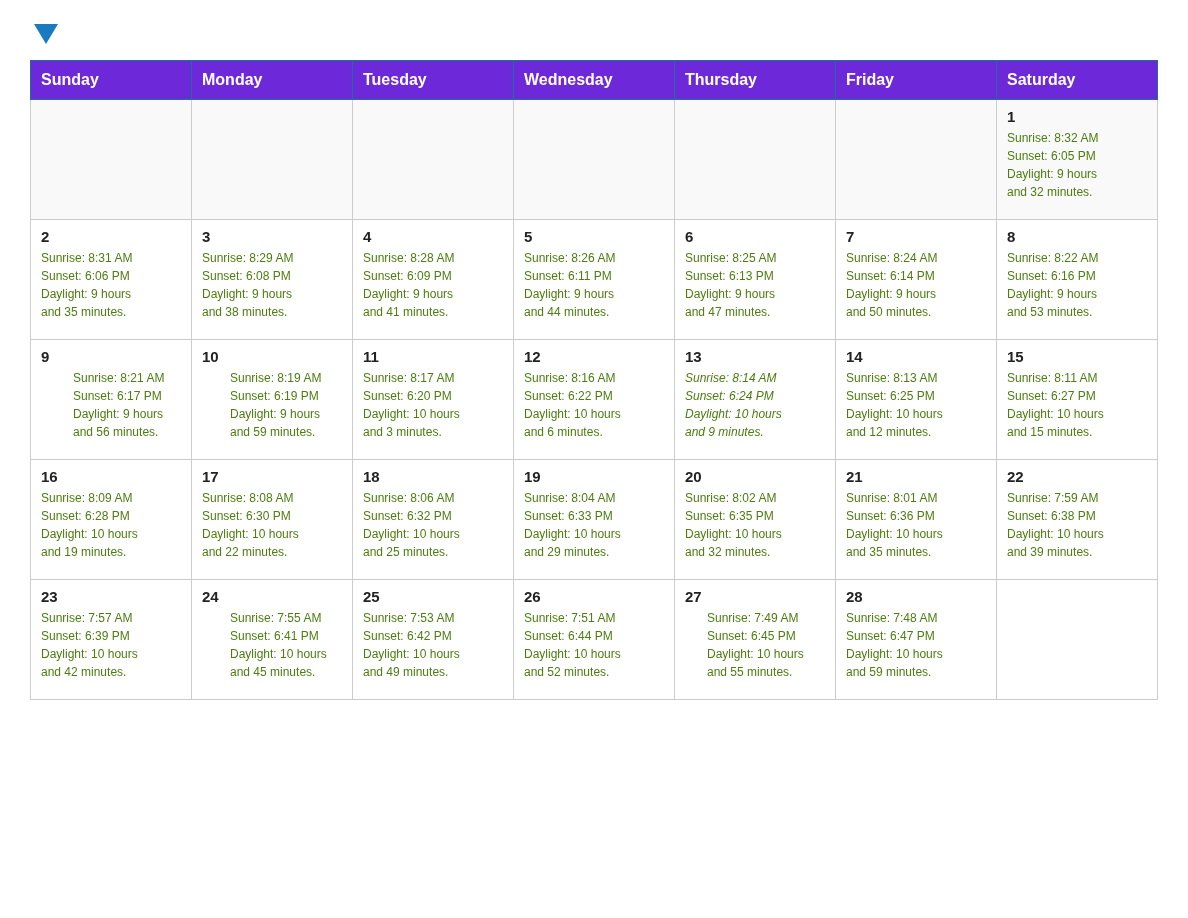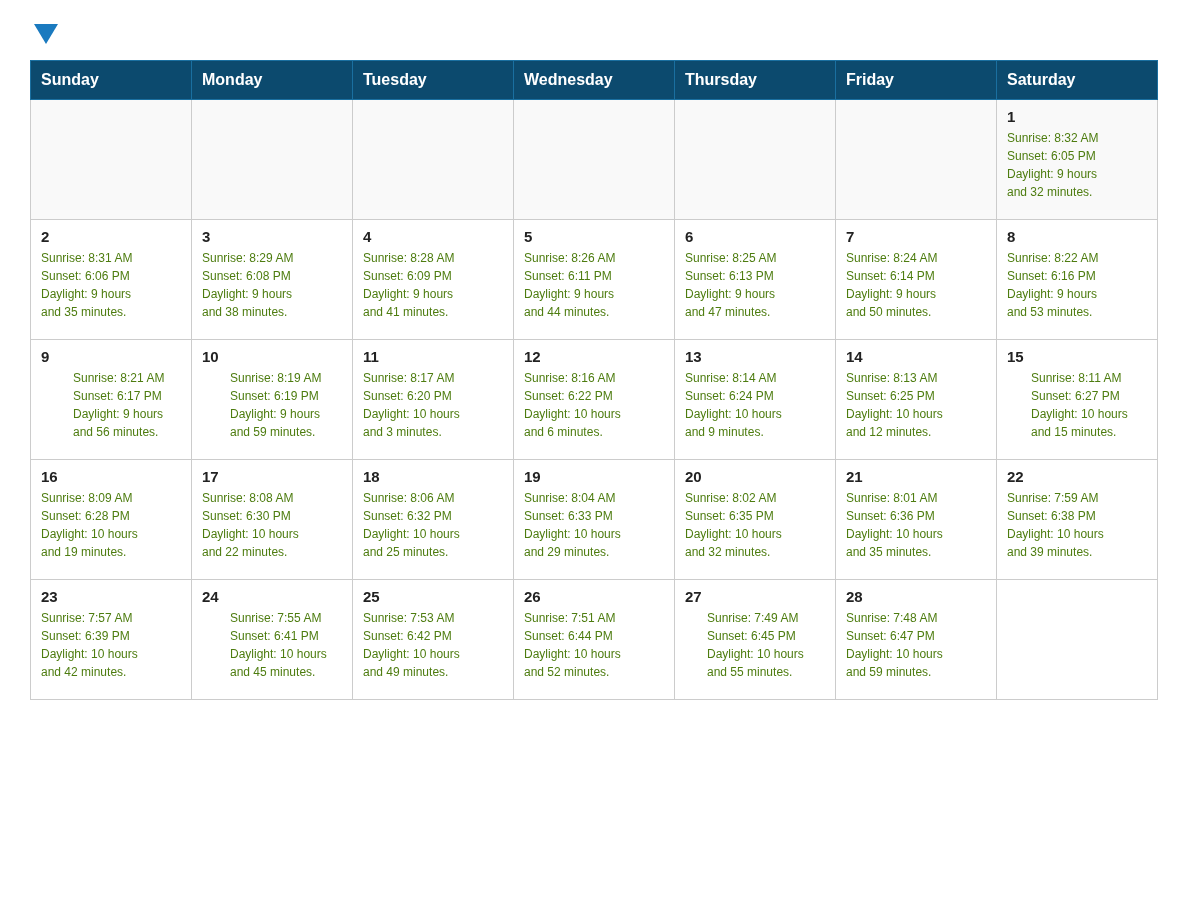--- a/index.html
+++ b/index.html
@@ -58,21 +58,21 @@
       font-size: 22px;
       color: #555;
       margin-top: 4px;
     }
     .calendar {
       width: 100%;
       border-collapse: collapse;
       border: 1px solid #ccc;
     }
     .calendar th {
-      background-color: #0c4a6e;
+      background-color: #6d28d9;
       color: #fff;
       font-size: 16px;
       font-weight: bold;
       padding: 10px 10px;
       text-align: left;
       border: 1px solid #1a6fa0;
     }
     .calendar td {
       vertical-align: top;
       padding: 8px 10px;
@@ -228,35 +228,35 @@
         </td>
         <td>
           <div class="day-num">12</div>
           <div class="day-info" style="white-space: pre-line;">Sunrise: 8:16 AM
 Sunset: 6:22 PM
 Daylight: 10 hours
 and 6 minutes.</div>
         </td>
         <td>
           <div class="day-num">13</div>
-          <div class="day-info" style="white-space: pre-line;">Sunrise: 8:14 AM
+          <div class="day-info" style="white-space: pre-line; font-style: italic;">Sunrise: 8:14 AM
 Sunset: 6:24 PM
 Daylight: 10 hours
 and 9 minutes.</div>
         </td>
         <td>
           <div class="day-num">14</div>
           <div class="day-info" style="white-space: pre-line;">Sunrise: 8:13 AM
 Sunset: 6:25 PM
 Daylight: 10 hours
 and 12 minutes.</div>
         </td>
         <td>
           <div class="day-num">15</div>
-          <div class="day-info" style="white-space: pre-line; margin-left: 24px;">Sunrise: 8:11 AM
+          <div class="day-info" style="white-space: pre-line;">Sunrise: 8:11 AM
 Sunset: 6:27 PM
 Daylight: 10 hours
 and 15 minutes.</div>
         </td>
       </tr>
       <tr>
         <td>
           <div class="day-num">16</div>
           <div class="day-info" style="white-space: pre-line;">Sunrise: 8:09 AM
 Sunset: 6:28 PM

